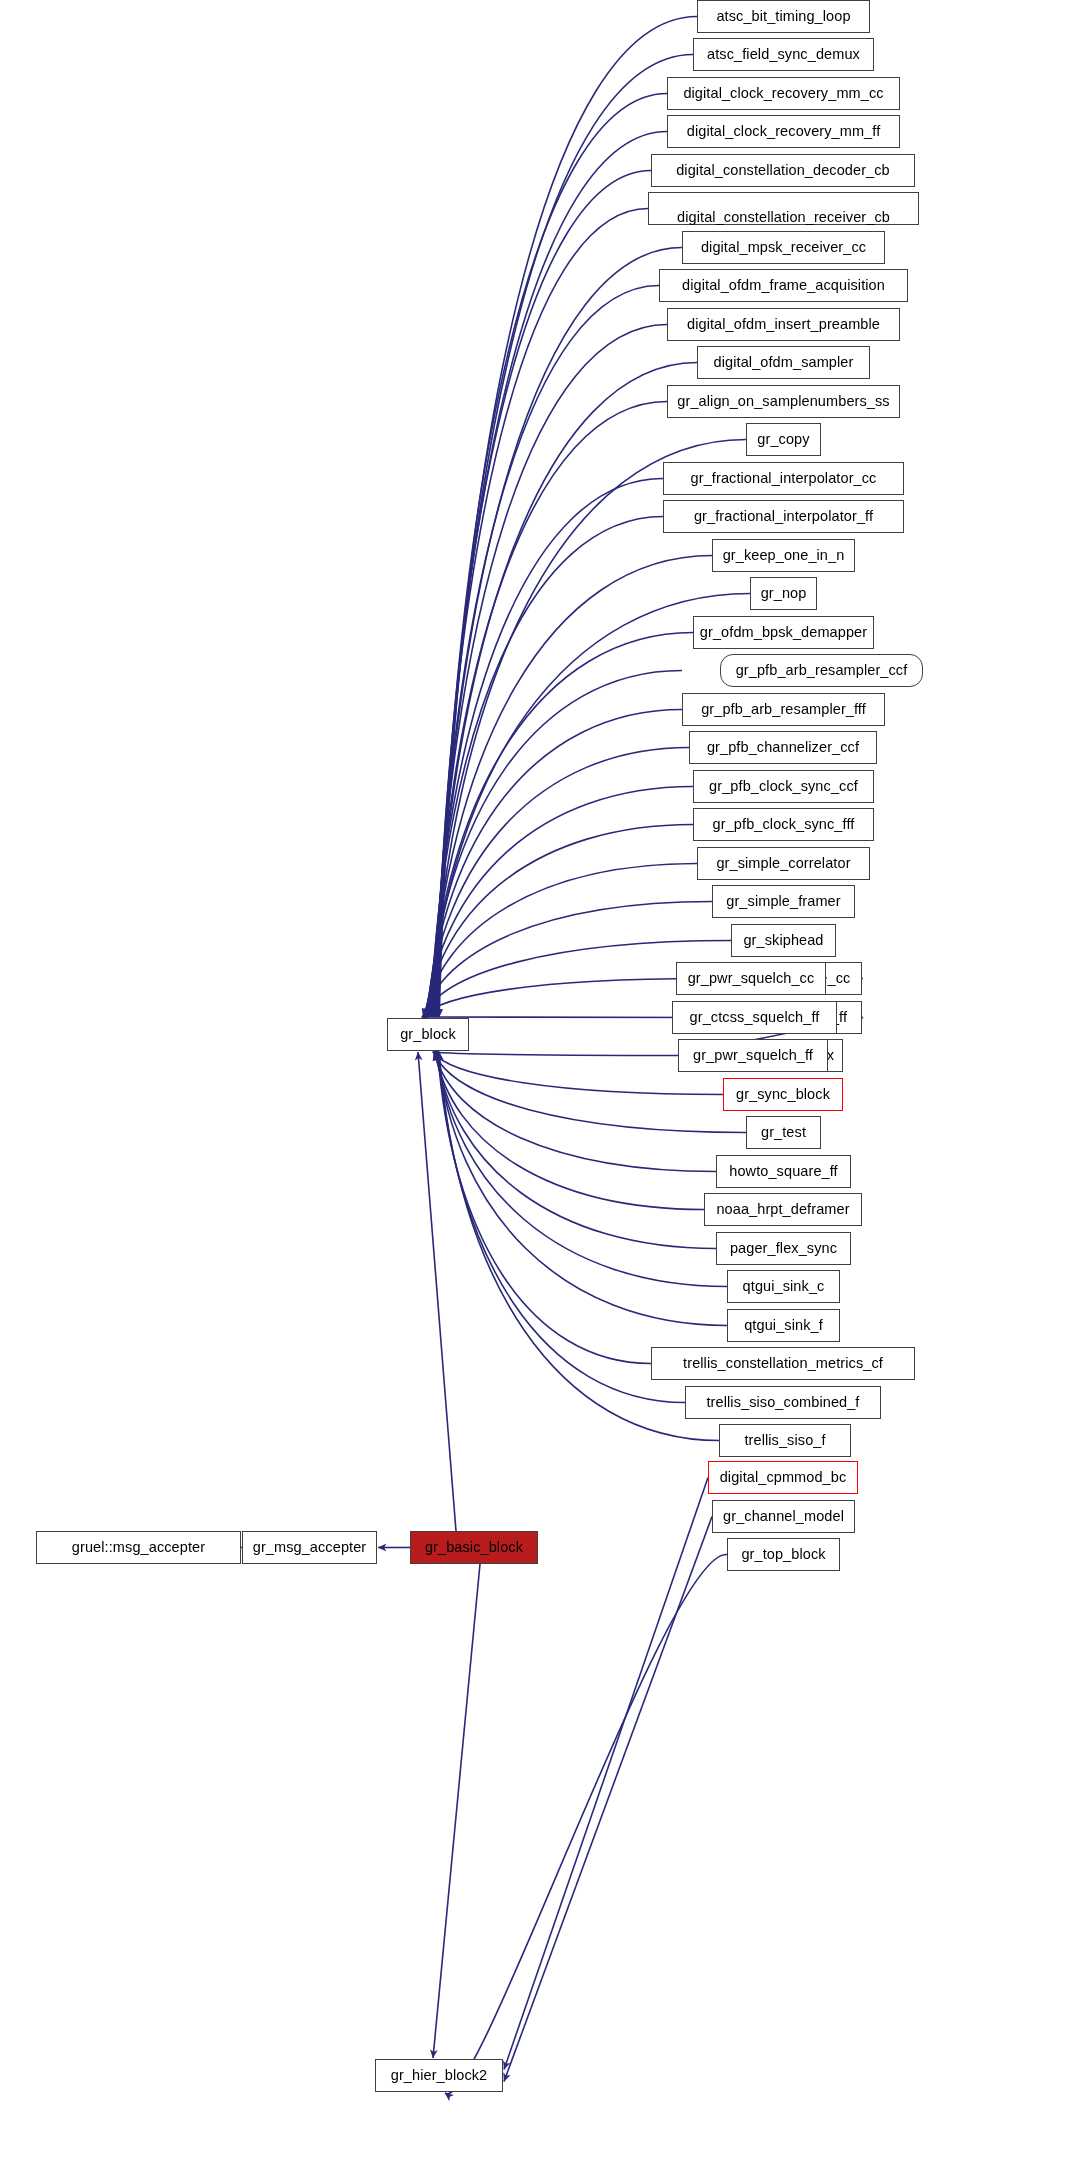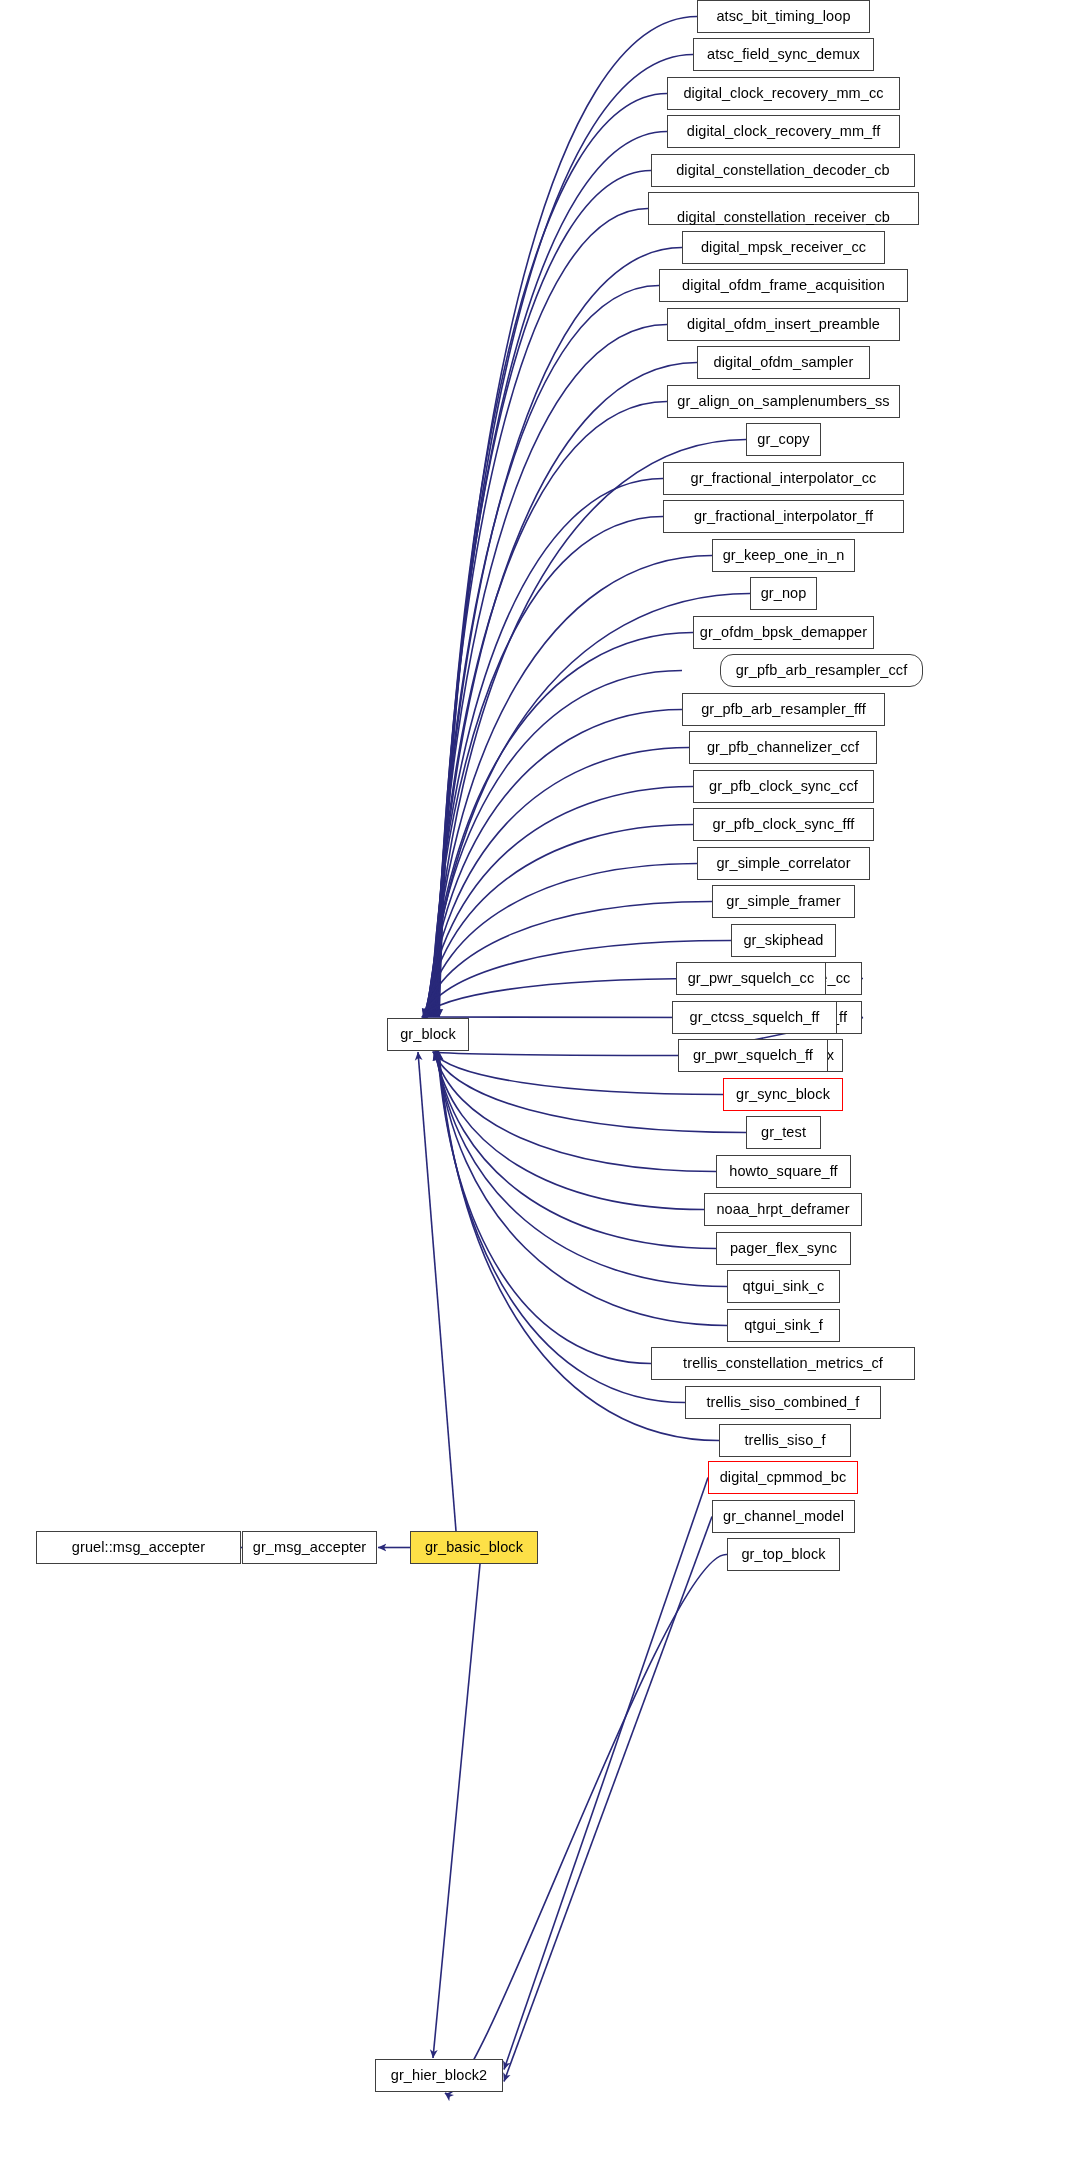--- a/index.html
+++ b/index.html
@@ -34,21 +34,21 @@
     color: #000000;
     font-size: 14.5px;
     line-height: 1;
     white-space: nowrap;
     letter-spacing: 0.1px;
   }
   .node.red {
     border-color: #ff0000;
   }
   .node.filled {
-    background: #fde047;
+    background: #b91c1c;
   }
   .node-label {
     display: block;
     padding: 0 1px;
   }
 </style>
 </head>
 <body>
 
 <div id="diagram">

